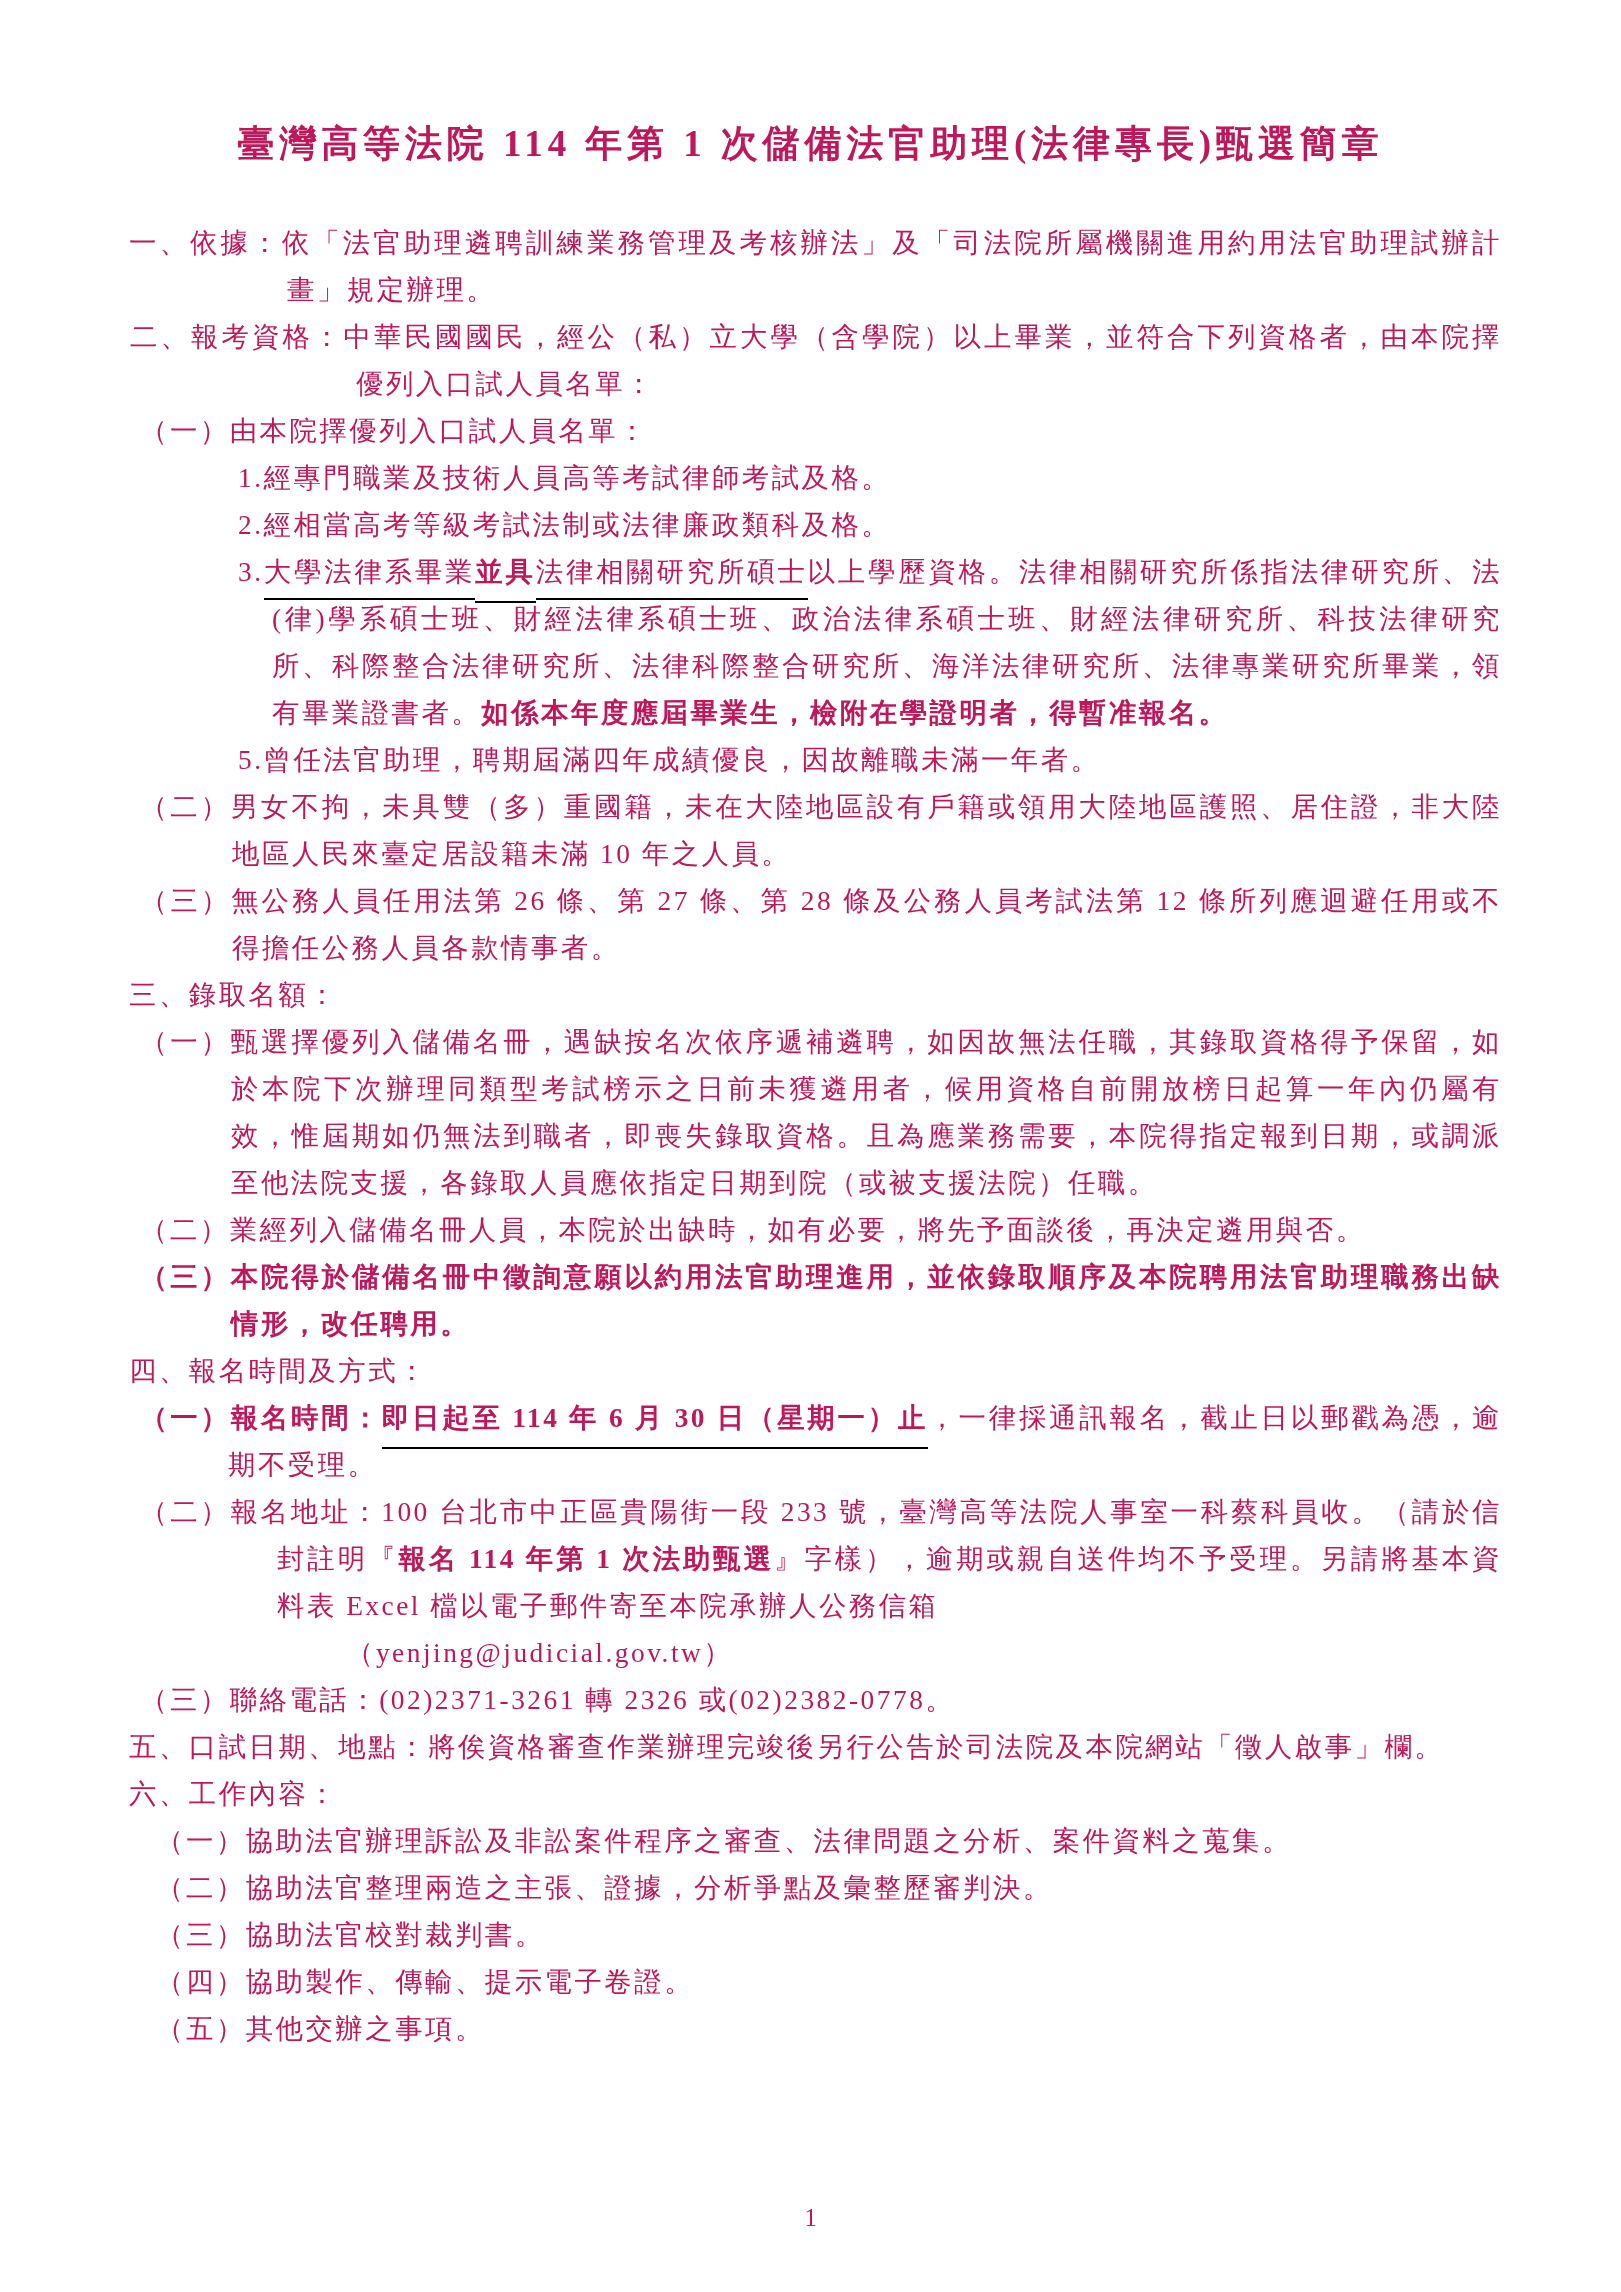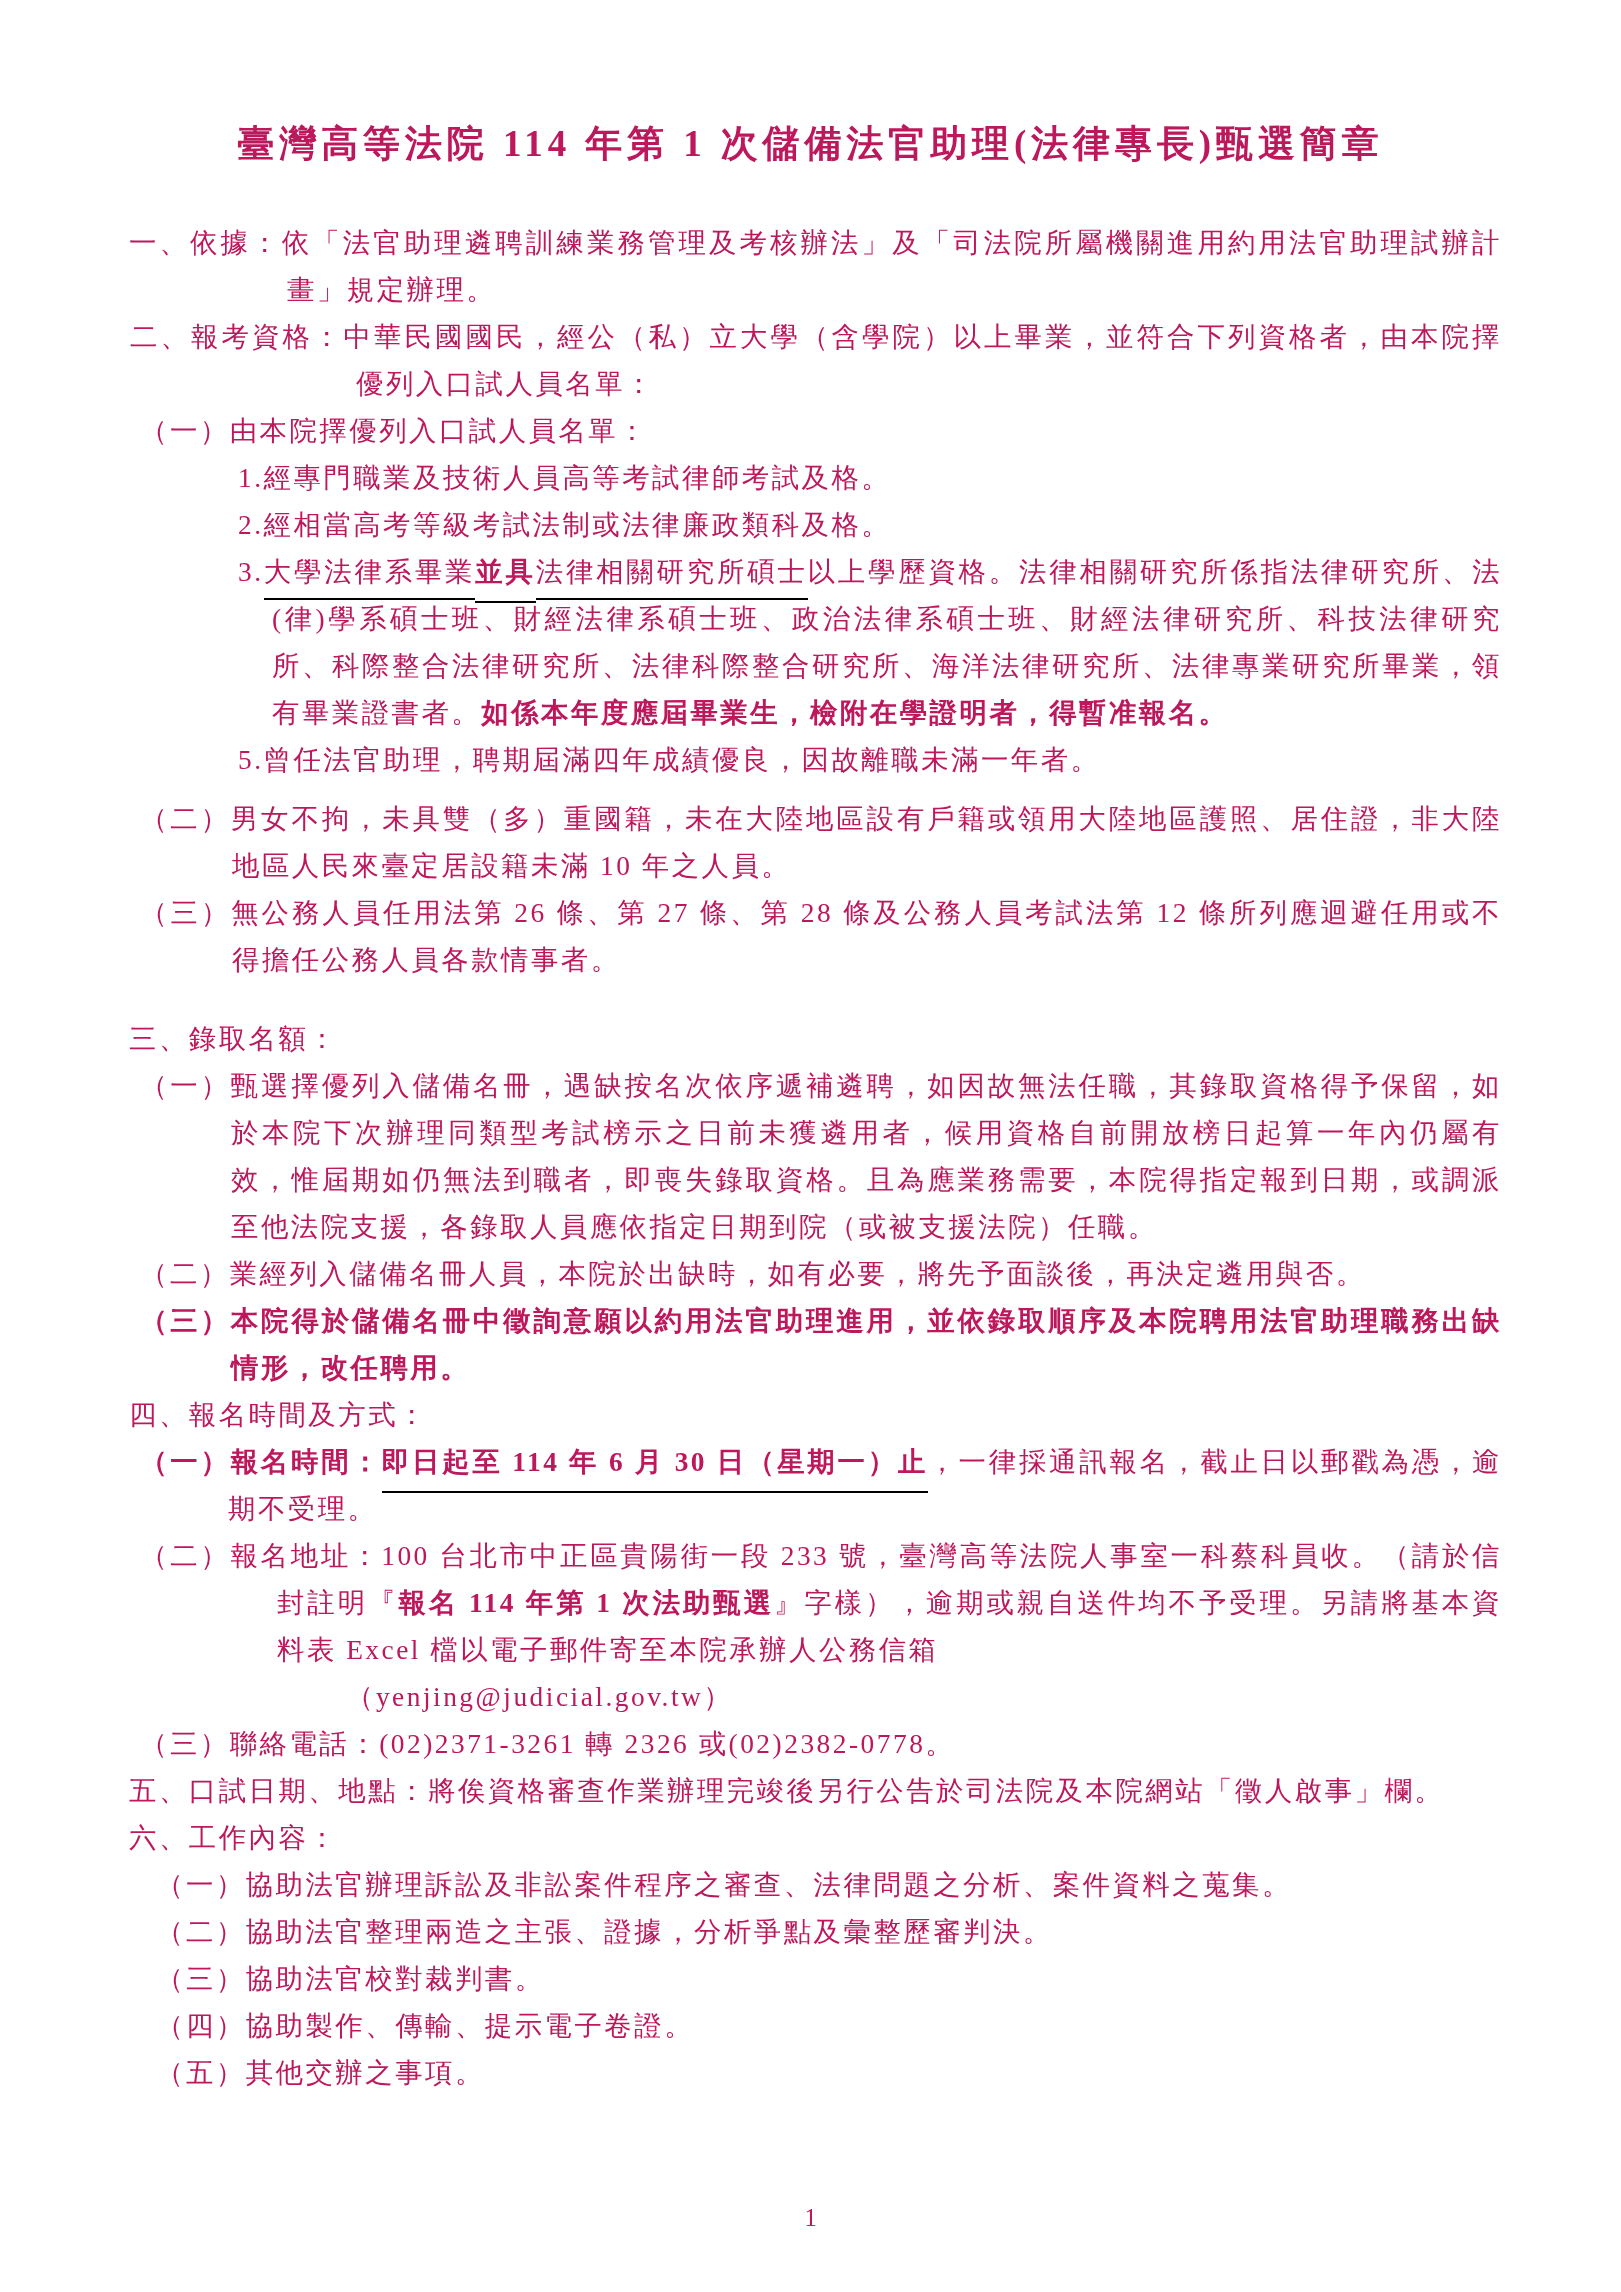--- a/index.html
+++ b/index.html
@@ -35,23 +35,23 @@
   <h1 class="doc-title">臺灣高等法院 114 年第 1 次儲備法官助理(法律專長)甄選簡章</h1>
 
   <div class="doc-body">
       <p class="para" style="padding-left: 287px; text-indent: -158px;"><span class="seg-n">一、依據：依「法官助理遴聘訓練業務管理及考核辦法」及「司法院所屬機關進用約用法官助理試辦計畫」規定辦理。</span></p>
       <p class="para" style="padding-left: 356px; text-indent: -226px;"><span class="seg-n">二、報考資格：中華民國國民，經公（私）立大學（含學院）以上畢業，並符合下列資格者，由本院擇優列入口試人員名單：</span></p>
       <p class="para" style="padding-left: 223px; text-indent: -83px;"><span class="seg-n">（一）由本院擇優列入口試人員名單：</span></p>
       <p class="para" style="padding-left: 272px; text-indent: -34px;"><span class="seg-n">1.經專門職業及技術人員高等考試律師考試及格。</span></p>
       <p class="para" style="padding-left: 272px; text-indent: -34px;"><span class="seg-n">2.經相當高考等級考試法制或法律廉政類科及格。</span></p>
       <p class="para" style="padding-left: 272px; text-indent: -34px;"><span class="seg-n">3.</span><span class="seg-u">大學法律系畢業</span><span class="seg-bu">並具</span><span class="seg-u">法律相關研究所碩士</span><span class="seg-n">以上學歷資格。法律相關研究所係指法律研究所、法(律)學系碩士班、財經法律系碩士班、政治法律系碩士班、財經法律研究所、科技法律研究所、科際整合法律研究所、法律科際整合研究所、海洋法律研究所、法律專業研究所畢業，領有畢業證書者。</span><span class="seg-b">如係本年度應屆畢業生，檢附在學證明者，得暫准報名。</span></p>
       <p class="para" style="padding-left: 272px; text-indent: -34px;"><span class="seg-n">5.曾任法官助理，聘期屆滿四年成績優良，因故離職未滿一年者。</span></p>
-      <p class="para" style="padding-left: 232px; text-indent: -92px; margin-top: 12px;"><span class="seg-n">（二）男女不拘，未具雙（多）重國籍，未在大陸地區設有戶籍或領用大陸地區護照、居住證，非大陸地區人民來臺定居設籍未滿 10 年之人員。</span></p>
+      <p class="para" style="padding-left: 232px; text-indent: -92px;"><span class="seg-n">（二）男女不拘，未具雙（多）重國籍，未在大陸地區設有戶籍或領用大陸地區護照、居住證，非大陸地區人民來臺定居設籍未滿 10 年之人員。</span></p>
       <p class="para" style="padding-left: 232px; text-indent: -92px;"><span class="seg-n">（三）無公務人員任用法第 26 條、第 27 條、第 28 條及公務人員考試法第 12 條所列應迴避任用或不得擔任公務人員各款情事者。</span></p>
-      <p class="para" style="padding-left: 230px; text-indent: -101px; margin-top: 32px;"><span class="seg-n">三、錄取名額：</span></p>
+      <p class="para" style="padding-left: 230px; text-indent: -101px;"><span class="seg-n">三、錄取名額：</span></p>
       <p class="para" style="padding-left: 231px; text-indent: -91px;"><span class="seg-n">（一）甄選擇優列入儲備名冊，遇缺按名次依序遞補遴聘，如因故無法任職，其錄取資格得予保留，如於本院下次辦理同類型考試榜示之日前未獲遴用者，候用資格自前開放榜日起算一年內仍屬有效，惟屆期如仍無法到職者，即喪失錄取資格。且為應業務需要，本院得指定報到日期，或調派至他法院支援，各錄取人員應依指定日期到院（或被支援法院）任職。</span></p>
       <p class="para" style="padding-left: 231px; text-indent: -91px;"><span class="seg-n">（二）業經列入儲備名冊人員，本院於出缺時，如有必要，將先予面談後，再決定遴用與否。</span></p>
       <p class="para" style="padding-left: 231px; text-indent: -91px;"><span class="seg-b">（三）本院得於儲備名冊中徵詢意願以約用法官助理進用，並依錄取順序及本院聘用法官助理職務出缺情形，改任聘用。</span></p>
       <p class="para" style="padding-left: 230px; text-indent: -101px;"><span class="seg-n">四、報名時間及方式：</span></p>
       <p class="para" style="padding-left: 228px; text-indent: -88px;"><span class="seg-b">（一）報名時間：</span><span class="seg-bu">即日起至 114 年 6 月 30 日（星期一）止</span><span class="seg-n">，一律採通訊報名，截止日以郵戳為憑，逾期不受理。</span></p>
       <p class="para" style="padding-left: 277px; text-indent: -137px;"><span class="seg-n">（二）報名地址：100 台北市中正區貴陽街一段 233 號，臺灣高等法院人事室一科蔡科員收。（請於信封註明『</span><span class="seg-b">報名 114 年第 1 次法助甄選</span><span class="seg-n">』字樣），逾期或親自送件均不予受理。另請將基本資料表 Excel 檔以電子郵件寄至本院承辦人公務信箱</span></p>
       <p class="para no-justify" style="padding-left: 346px; text-indent: 0px;"><span class="seg-n">（yenjing@judicial.gov.tw）</span></p>
       <p class="para" style="padding-left: 231px; text-indent: -91px;"><span class="seg-n">（三）聯絡電話：(02)2371-3261 轉 2326 或(02)2382-0778。</span></p>
       <p class="para" style="padding-left: 245px; text-indent: -116px;"><span class="seg-n">五、口試日期、地點：將俟資格審查作業辦理完竣後另行公告於司法院及本院網站「徵人啟事」欄。</span></p>
       <p class="para" style="padding-left: 230px; text-indent: -101px;"><span class="seg-n">六、工作內容：</span></p>

